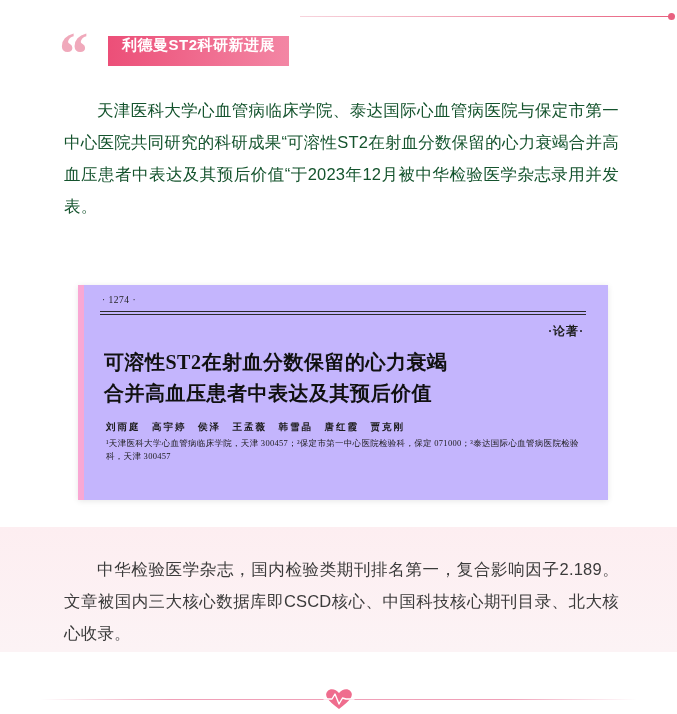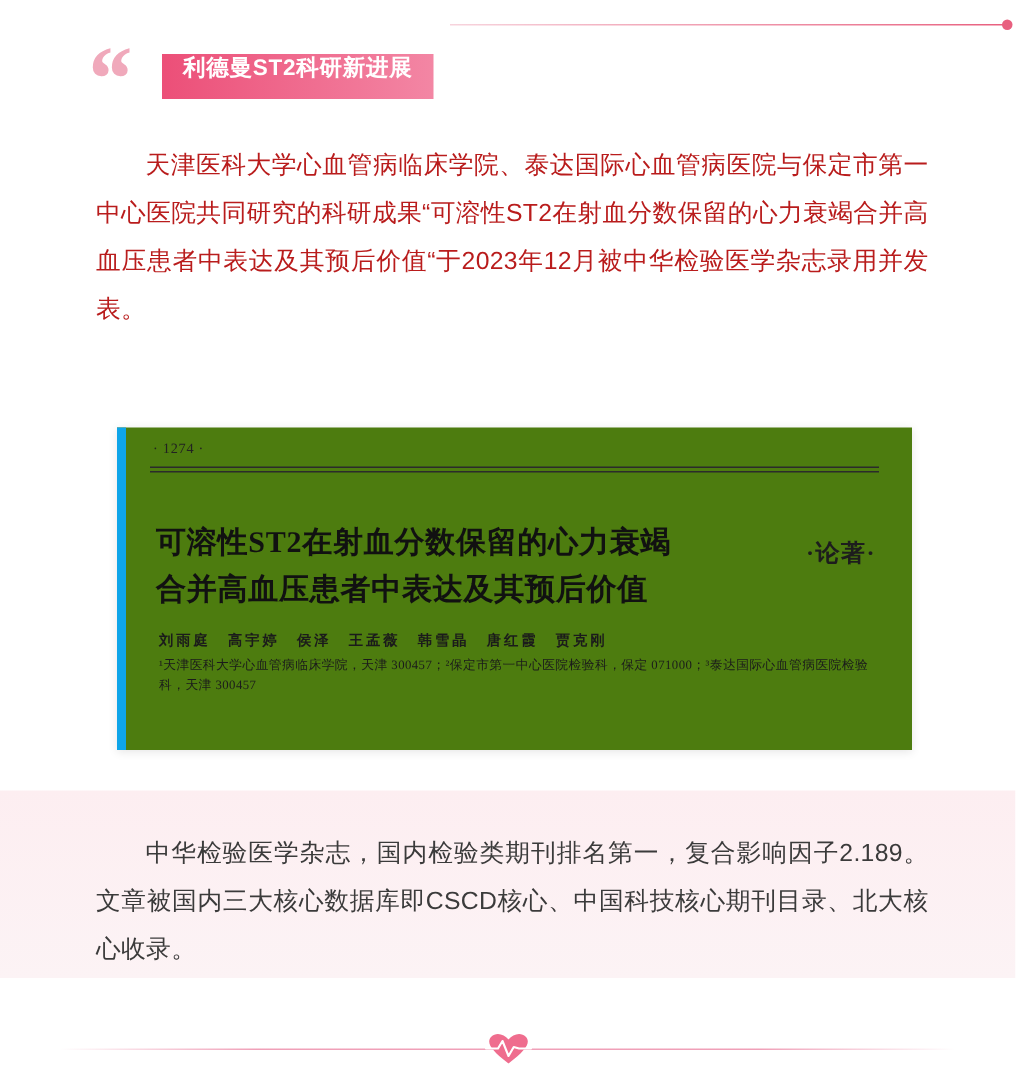--- a/index.html
+++ b/index.html
@@ -74,35 +74,35 @@
   }
 
   
   .intro {
     position: absolute;
     left: 64px;
     top: 94px;
     width: 555px;
     font-size: 16.5px;
     line-height: 32px;
-    color: #b91c1c;
+    color: #14532d;
     text-align: justify;
     text-indent: 2em;
     letter-spacing: 0.2px;
   }
 
   
   .scan-card {
     position: absolute;
     left: 78px;
     top: 285px;
     width: 524px;
     height: 215px;
-    background: #4d7c0f;
-    border-left: 6px solid #0ea5e9;
+    background: #c4b5fd;
+    border-left: 6px solid #f9a8d4;
     box-shadow: 0 1px 6px rgba(0,0,0,0.10);
     overflow: hidden;
   }
   .scan-inner {
     position: relative;
     width: 100%;
     height: 100%;
     padding: 0;
     font-family: "Liberation Serif", serif;
     color: #1d1d1d;
@@ -141,24 +141,23 @@
     left: 16px;
     top: 29px;
     width: 486px;
     height: 1px;
     background: #2b2b2b;
   }
   .scan-category {
     position: absolute;
     right: 24px;
     top: 38px;
-    font-size: 16px;
+    font-size: 12px;
     font-weight: 700;
     letter-spacing: 1px;
-    margin-top: 36px;
   }
   .scan-title {
     position: absolute;
     left: 20px;
     top: 62px;
     width: 480px;
     font-size: 20px;
     font-weight: 700;
     line-height: 31px;
     letter-spacing: 0.5px;

